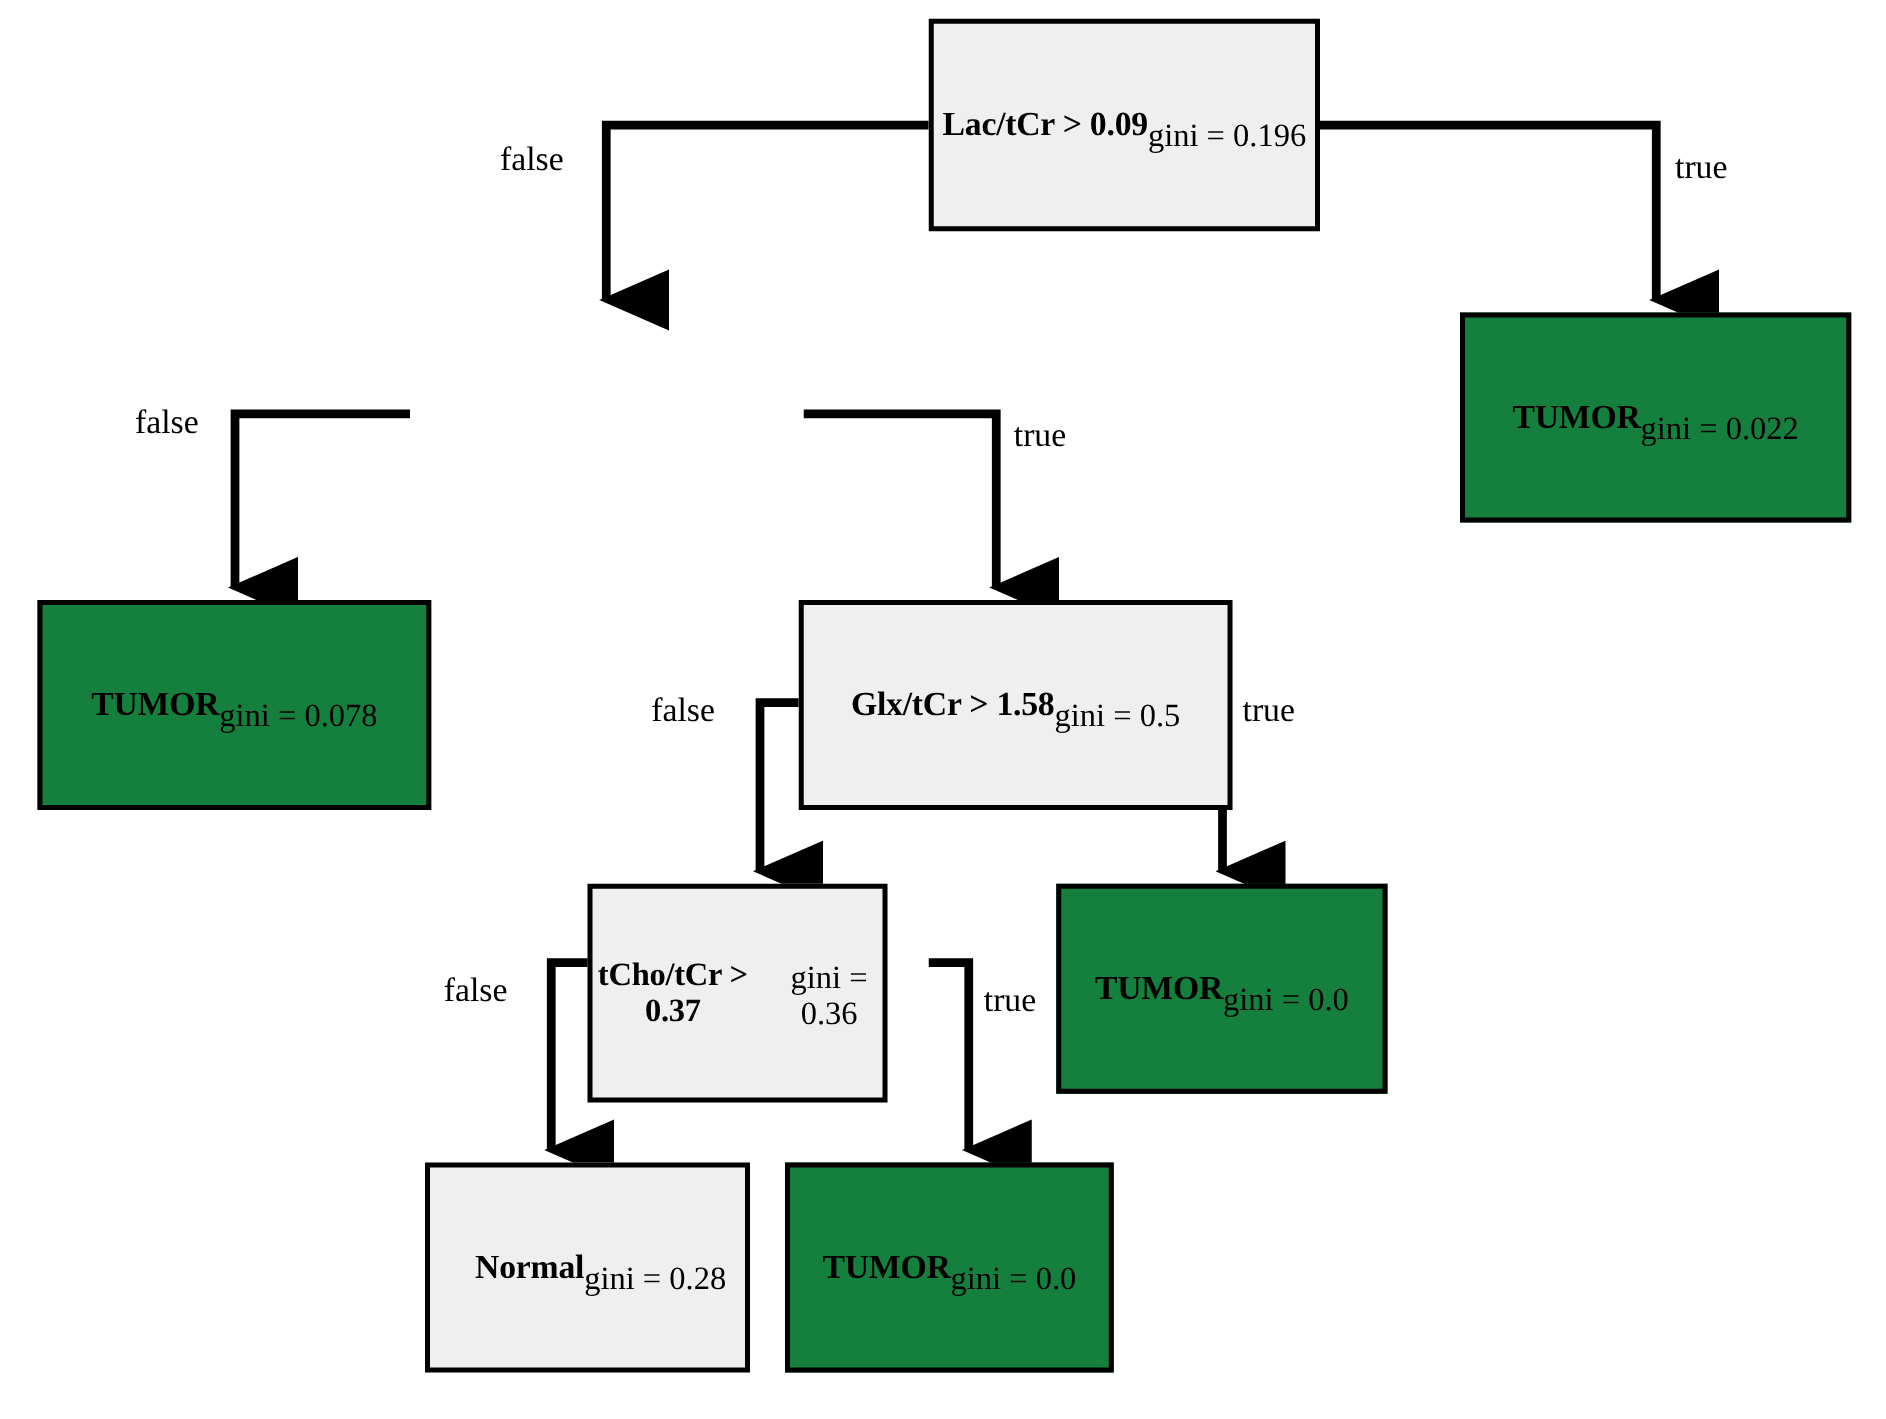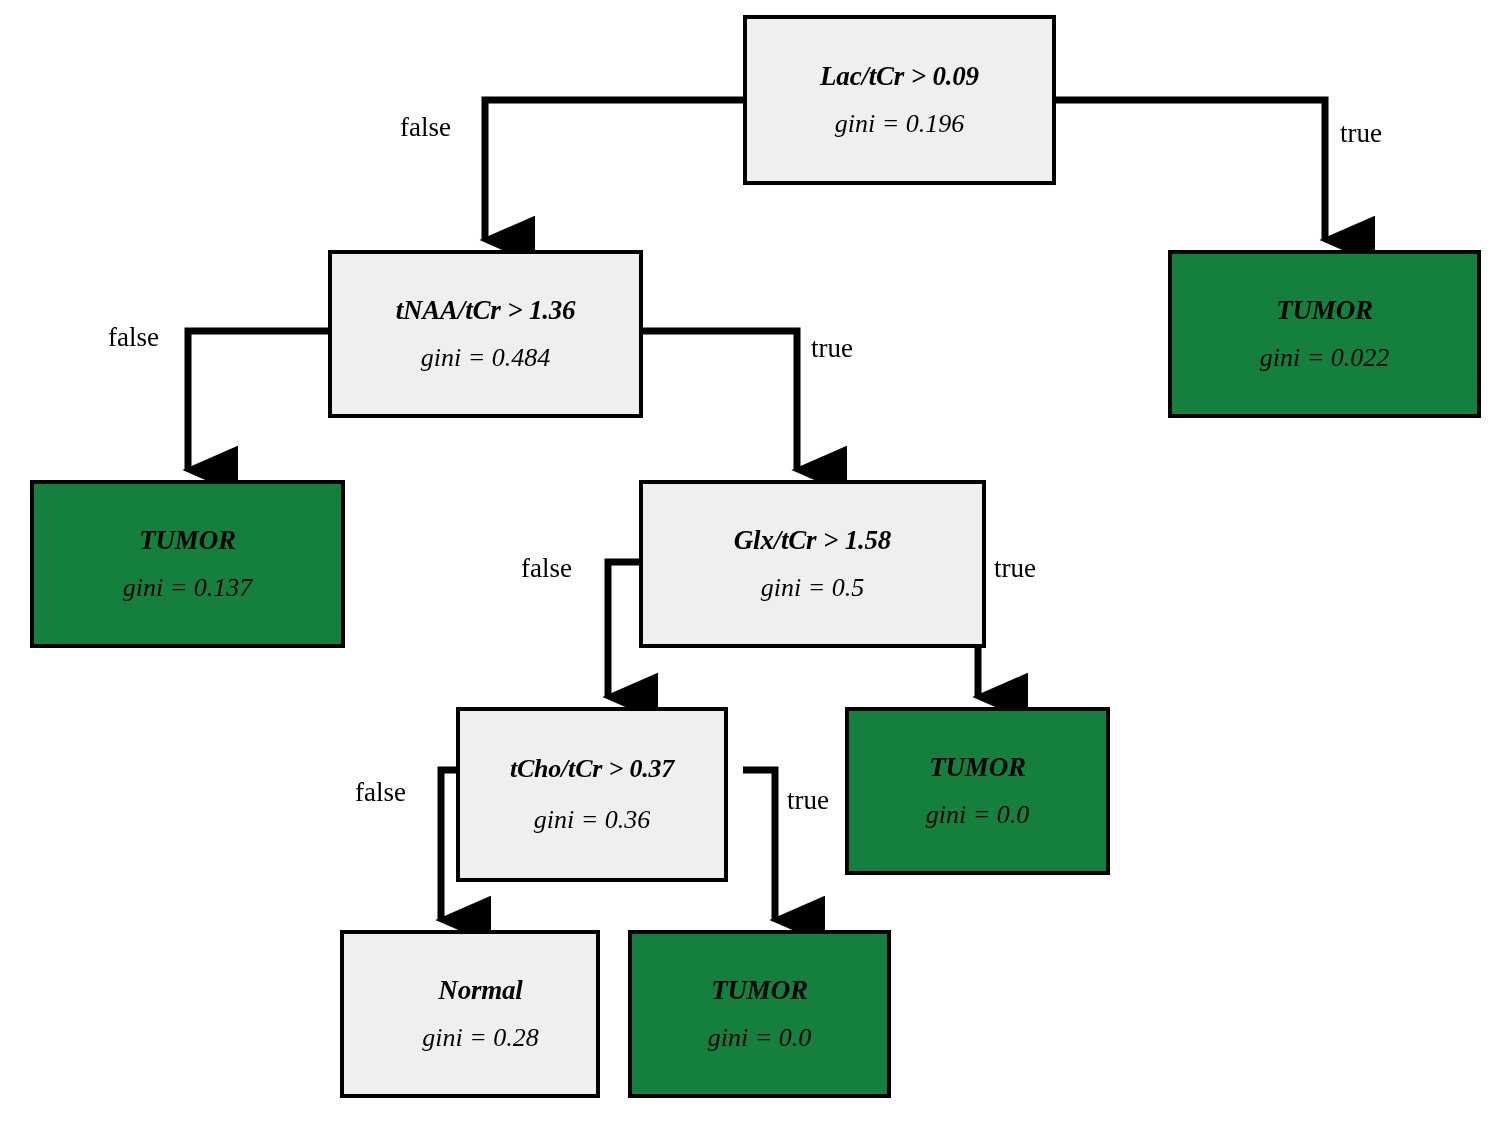--- a/index.html
+++ b/index.html
@@ -25,25 +25,23 @@
     left: 0;
     top: 0;
     width: 1509px;
     height: 1135px;
   }
   .node {
     position: absolute;
     box-sizing: border-box;
     border: 4px solid #000000;
     display: flex;
-    flex-direction: column;
     align-items: center;
     justify-content: center;
     text-align: center;
-    font-style: italic;
   }
   .node.internal { background: #efefef; }
   .node.leaf-tumor { background: #15803d; }
   .node.leaf-normal { background: #efefef; padding-left: 21px; }
   .node .title {
     font-weight: bold;
     font-size: 27px;
     line-height: 1.1;
     color: #000000;
     letter-spacing: -0.2px;
@@ -92,41 +90,37 @@
     <path d="M 471,770 L 441,770 L 441,920" fill="none" stroke="#000000" stroke-width="7" marker-end="url(#arrowhead)"></path>
 
     <path d="M 743,770 L 775,770 L 775,920" fill="none" stroke="#000000" stroke-width="7" marker-end="url(#arrowhead)"></path>
   </svg>
 
   <div class="node internal" style="left:743px; top:15px; width:313px; height:170px;">
     <div class="title">Lac/tCr &gt; 0.09</div>
     <div class="gini">gini = 0.196</div>
   </div>
 
-  <div class="node internal" style="left:328px; top:250px; width:315px; height:168px;">
-    <div class="title">tNAA/tCr &gt; 1.36</div>
-    <div class="gini">gini = 0.484</div>
-  </div>
 
   <div class="node leaf-tumor" style="left:1168px; top:250px; width:313px; height:168px;">
     <div class="title">TUMOR</div>
     <div class="gini">gini = 0.022</div>
   </div>
 
   <div class="node leaf-tumor" style="left:30px; top:480px; width:315px; height:168px;">
     <div class="title">TUMOR</div>
-    <div class="gini">gini = 0.137</div>
+    <div class="gini">gini = 0.078</div>
   </div>
 
   <div class="node internal" style="left:639px; top:480px; width:347px; height:168px;">
     <div class="title">Glx/tCr &gt; 1.58</div>
     <div class="gini">gini = 0.5</div>
   </div>
 
-  <div class="node internal tight" style="left:456px; top:707px; width:272px; height:175px;gap:18px;">
+  <div class="node internal tight" style="left:470px; top:707px; width:240px; height:175px;gap:18px;">
     <div class="title">tCho/tCr &gt; 0.37</div>
     <div class="gini">gini = 0.36</div>
   </div>
 
   <div class="node leaf-tumor" style="left:845px; top:707px; width:265px; height:168px;">
     <div class="title">TUMOR</div>
     <div class="gini">gini = 0.0</div>
   </div>
 
   <div class="node leaf-normal" style="left:340px; top:930px; width:260px; height:168px;">

